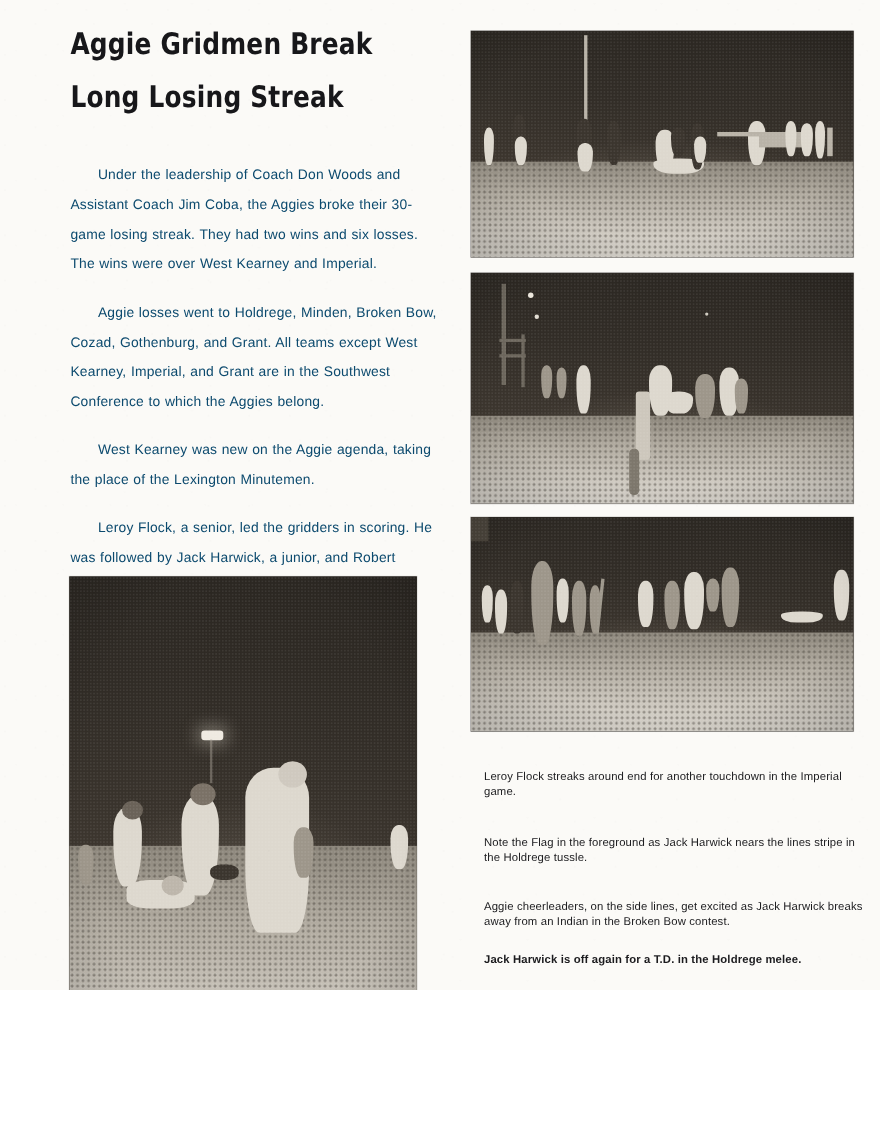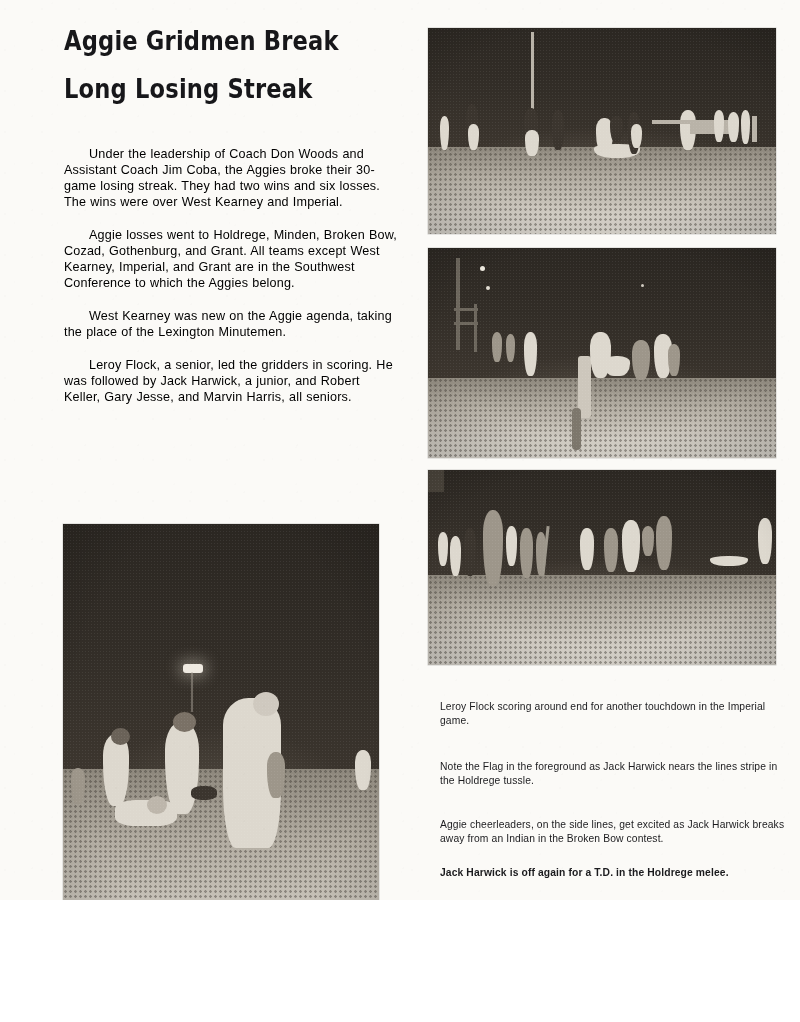--- a/index.html
+++ b/index.html
@@ -54,22 +54,22 @@
   #article {
     position: absolute;
     left: 64px;
     top: 146px;
     width: 336px;
   }
   #article p {
     margin: 0 0 17px 0;
     font-family: "Liberation Sans", sans-serif;
     font-size: 12.6px;
-    line-height: 16px;
-    color: #000000;
+    line-height: 27px;
+    color: #0c4a6e;
     text-indent: 25px;
     letter-spacing: .18px;
     word-spacing: .4px;
   }
 
   
   .photo {
     position: absolute;
     overflow: hidden;
     background: #2b2722;
@@ -277,21 +277,21 @@
 
     <div class="fig light" style="left:52px; top:276px; width:62px; height:26px; border-radius:34%;"></div>
     <div class="blob" style="left:84px; top:272px; width:20px; height:18px; background:#bdb6ab;"></div>
     <div class="fig dark" style="left:128px;top:262px; width:26px; height:14px; border-radius:40%;"></div>
 
     <div class="fig light" style="left:292px;top:226px; width:16px; height:40px;"></div>
     <div class="grainover"></div>
     <div class="vig"></div>
   </div>
 
-  <div class="caption" style="top:700px;">Leroy Flock scoring around end for another touchdown in the Imperial game.</div>
+  <div class="caption" style="top:700px;">Leroy Flock streaks around end for another touchdown in the Imperial game.</div>
   <div class="caption" style="top:760px;">Note the Flag in the foreground as Jack Harwick nears the lines stripe in the Holdrege tussle.</div>
   <div class="caption" style="top:818px;">Aggie cheerleaders, on the side lines, get excited as Jack Harwick breaks away from an Indian in the Broken Bow contest.</div>
   <div class="caption" style="top:866px;font-weight:bold;">Jack Harwick is off again for a T.D. in the Holdrege melee.</div>
 
   <div id="folio">37</div>
 
   <div id="grain"></div>
 </div>
 
 </body></html>

